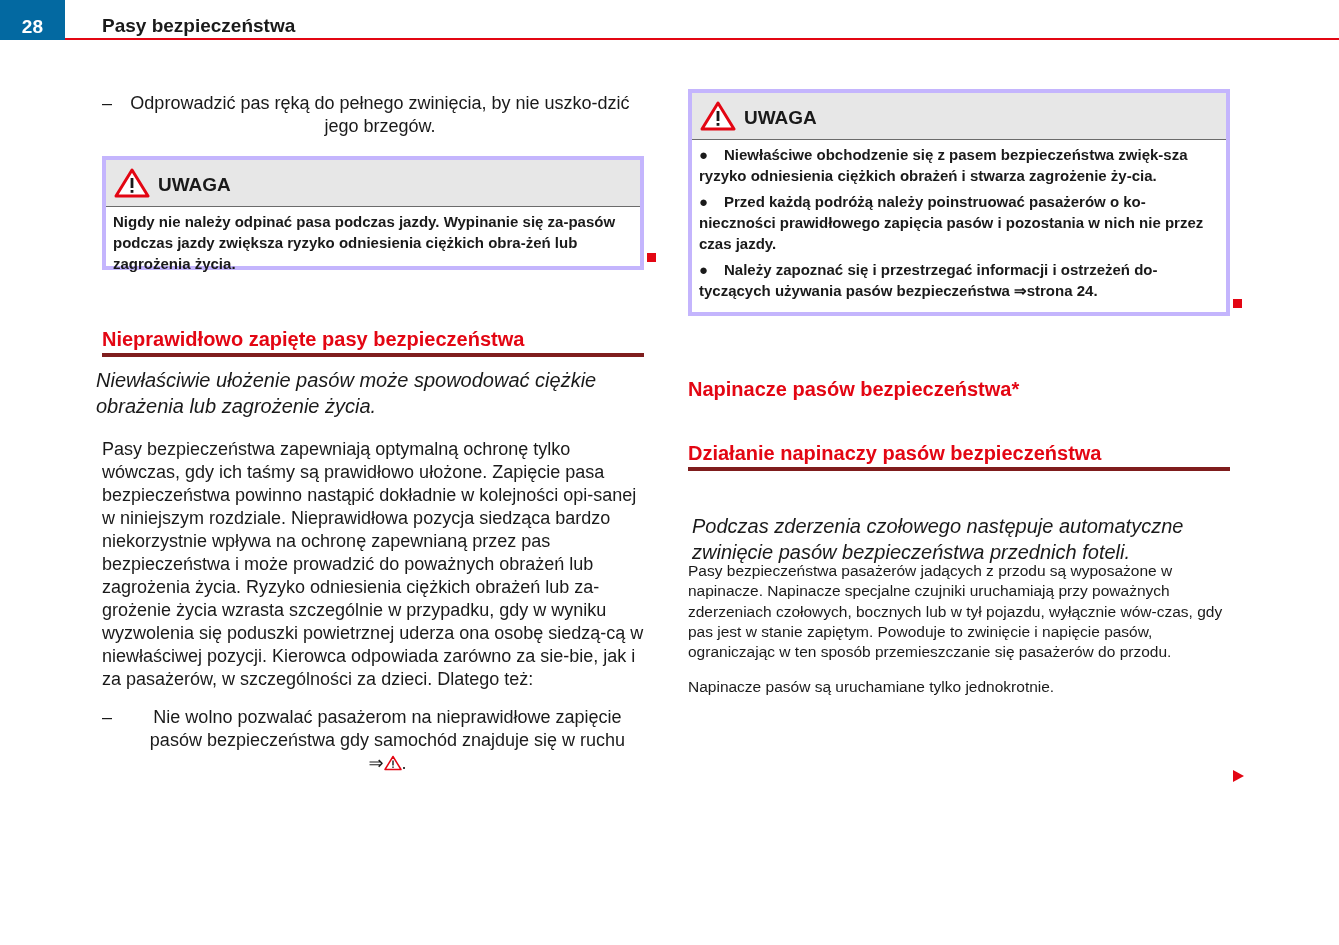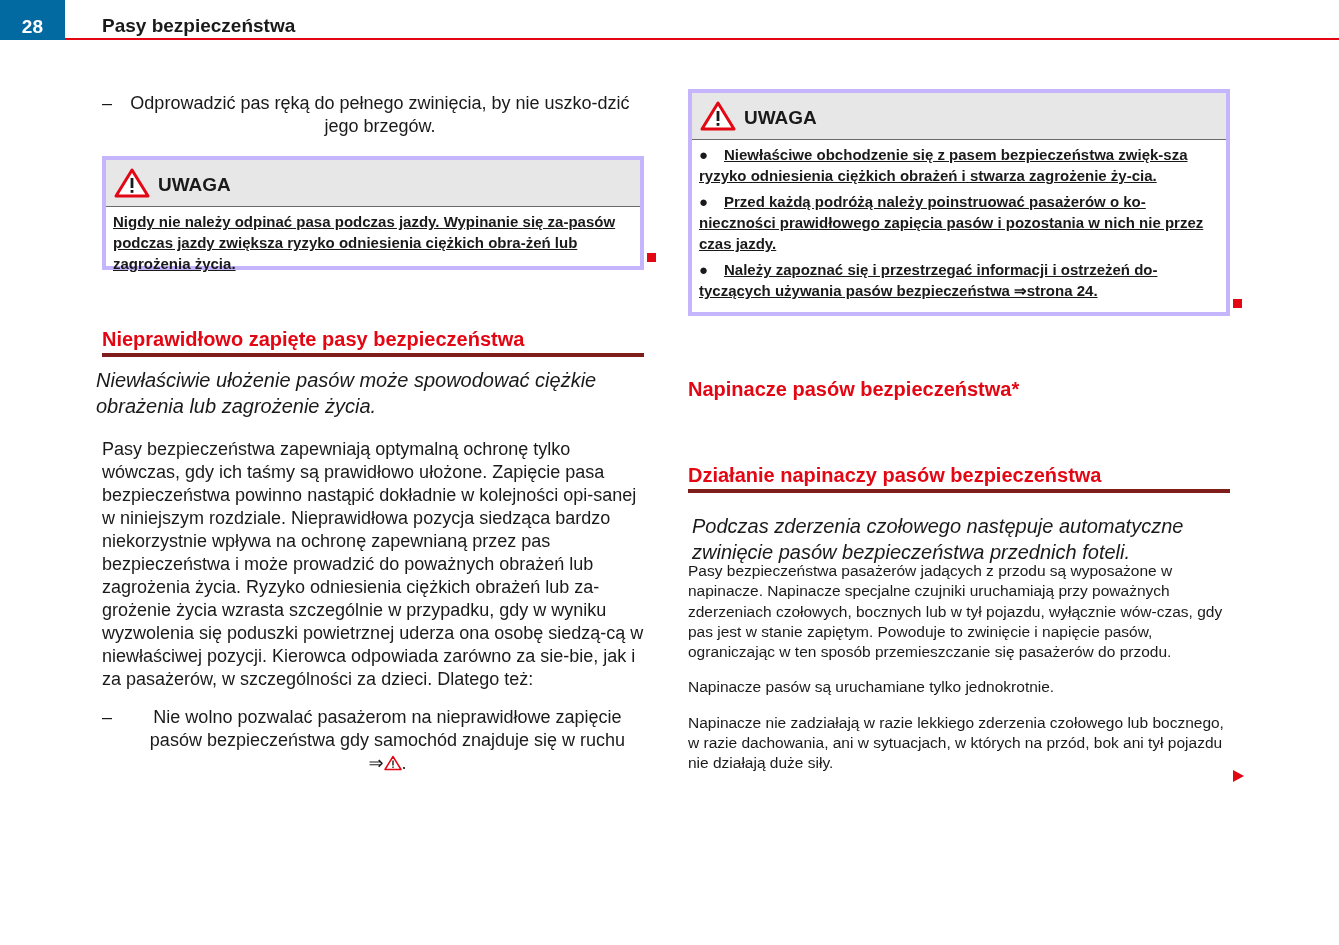--- a/index.html
+++ b/index.html
@@ -27,21 +27,21 @@
     position: absolute; border: 4px solid #c4b5fd; box-sizing: border-box; background: #fff;
   }
   .warn-head {
     background: #e7e7e7; border-bottom: 1px solid #6b6b6b; height: 46px; position: relative;
   }
   .warn-head svg { position: absolute; left: 8px; top: 8px; }
   .warn-head .wlabel {
     position: absolute; left: 52px; top: 14px; font-size: 19px; font-weight: bold; color: #1a1a1a;
   }
   .warn-body { padding: 4px 7px 4px 7px; font-size: 15px; font-weight: bold; line-height: 21px; }
-  .warn-body p { margin: 0 0 5px 0; text-decoration: underline; }
+  .warn-body p { margin: 0 0 5px 0; }
   .warn-body p:last-child { margin-bottom: 0; }
   .bullet { display: inline-block; width: 25px; }
 
   .end-square { position: absolute; width: 9px; height: 9px; background: #e30613; }
   .end-arrow { position: absolute; width: 0; height: 0; border-top: 6px solid transparent; border-bottom: 6px solid transparent; border-left: 11px solid #e30613; }
 
   .sub-heading {
     position: absolute; font-size: 20px; font-weight: bold; color: #e30613;
     border-bottom: 4px solid #7f1d1d; width: 542px; padding-bottom: 2px;
   }
@@ -108,22 +108,21 @@
   <div class="warn-body">
     <p><span class="bullet">●</span><span>Niewłaściwe obchodzenie się z pasem bezpieczeństwa zwięk-sza ryzyko odniesienia ciężkich obrażeń i stwarza zagrożenie ży-cia.</span></p>
     <p><span class="bullet">●</span><span>Przed każdą podróżą należy poinstruować pasażerów o ko-nieczności prawidłowego zapięcia pasów i pozostania w nich nie przez czas jazdy.</span></p>
     <p><span class="bullet">●</span><span>Należy zapoznać się i przestrzegać informacji i ostrzeżeń do-tyczących używania pasów bezpieczeństwa ⇒strona 24.</span></p>
   </div>
 </div>
 <div class="end-square" style="left:1233px; top:299px;"></div>
 
 <div class="big-heading" style="left:688px; top:378px;">Napinacze pasów bezpieczeństwa*</div>
 
-<div class="sub-heading" style="left:688px; top:442px;margin-top:22px;">Działanie napinaczy pasów bezpieczeństwa</div>
+<div class="sub-heading" style="left:688px; top:442px;">Działanie napinaczy pasów bezpieczeństwa</div>
 
 <div class="intro" style="left:692px; top:481px;margin-top:32px;">Podczas zderzenia czołowego następuje automatyczne zwinięcie pasów bezpieczeństwa przednich foteli.</div>
 
 <div class="body-small" style="left:688px; top:553px;">
   <p>Pasy bezpieczeństwa pasażerów jadących z przodu są wyposażone w napinacze. Napinacze specjalne czujniki uruchamiają przy poważnych zderzeniach czołowych, bocznych lub w tył pojazdu, wyłącznie wów-czas, gdy pas jest w stanie zapiętym. Powoduje to zwinięcie i napięcie pasów, ograniczając w ten sposób przemieszczanie się pasażerów do przodu.</p>
   <p>Napinacze pasów są uruchamiane tylko jednokrotnie.</p>
-  <p>Napinacze nie zadziałają w razie lekkiego zderzenia czołowego lub bocznego, w razie dachowania, ani w sytuacjach, w których na przód, bok ani tył pojazdu nie działają duże siły.</p>
 </div>
 <div class="end-arrow" style="left:1233px; top:770px;"></div>
 
 </body></html>

